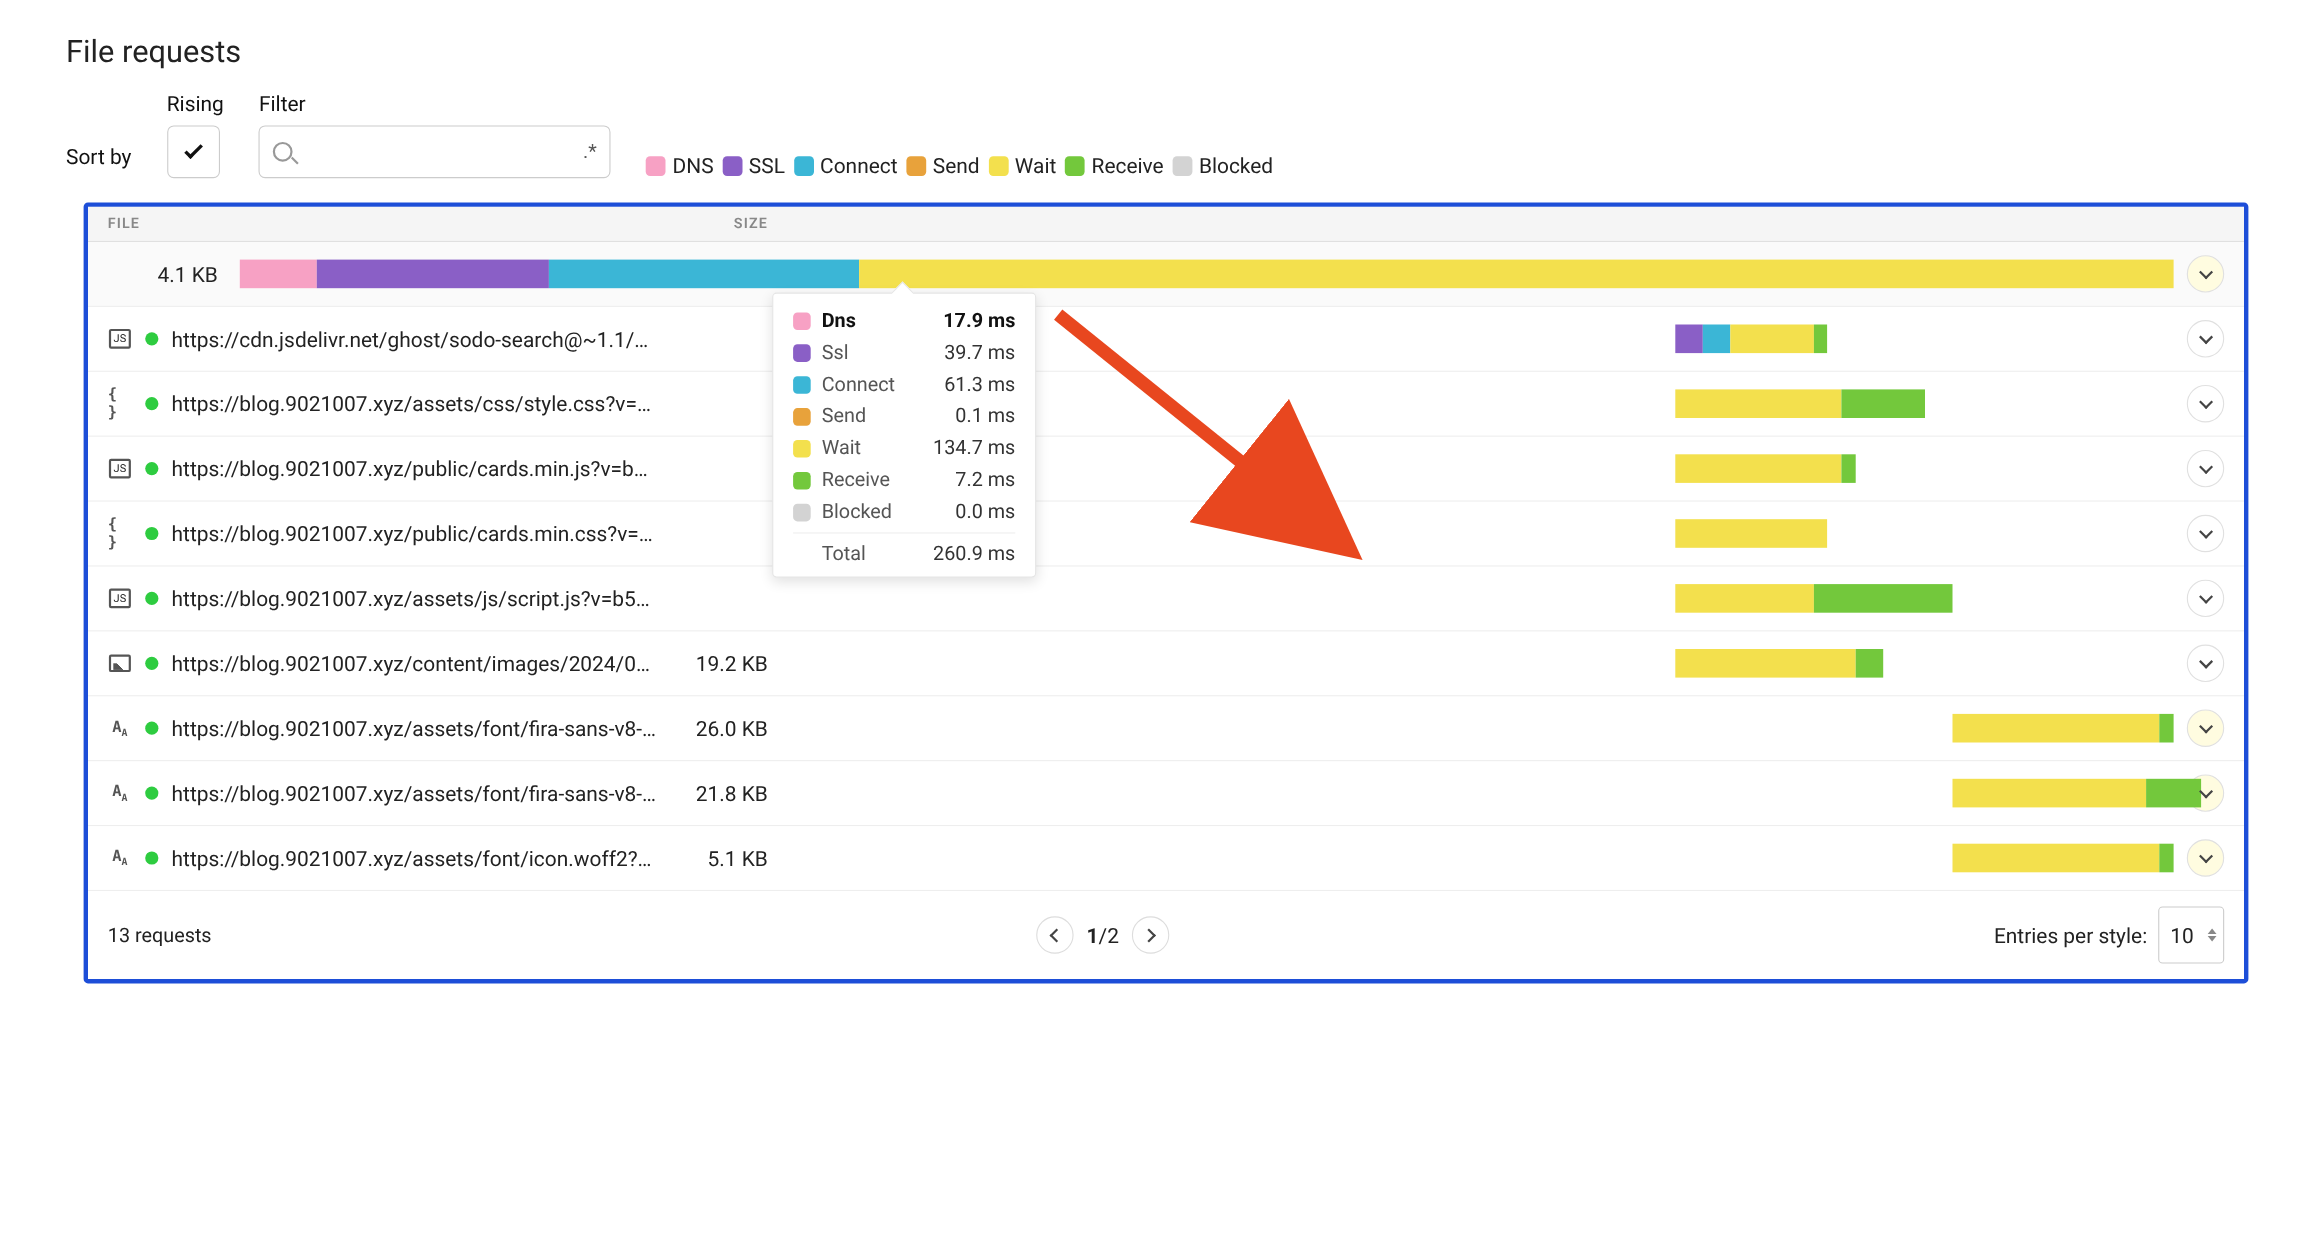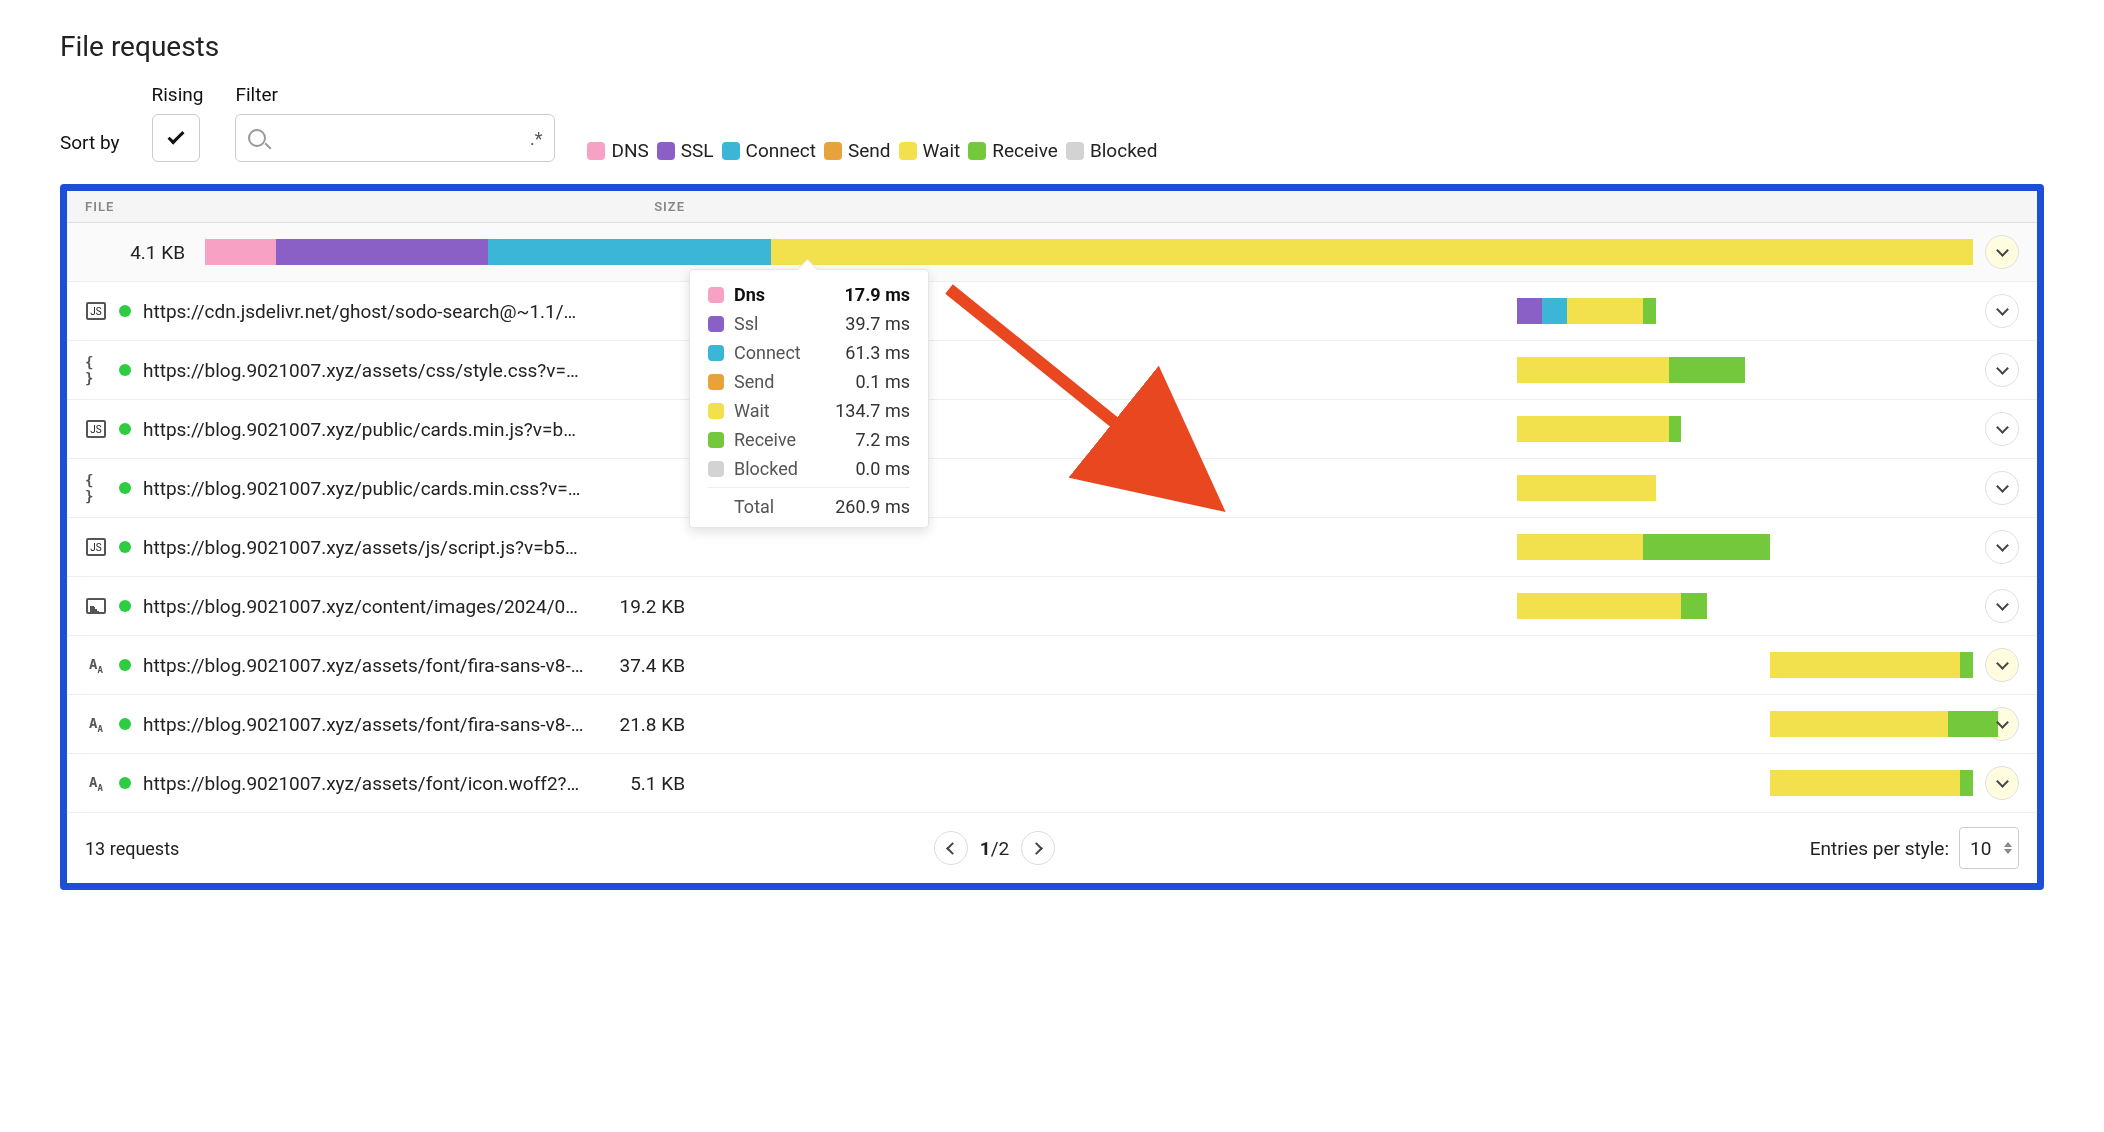--- a/index.html
+++ b/index.html
@@ -13,21 +13,21 @@
   .check-mark { width:16px; height:8px; border-left:3px solid #111; border-bottom:3px solid #111; transform: rotate(-45deg); margin-top:-4px; }
   .filter-box { width:320px; height:48px; border:1px solid #ccc; border-radius:6px; display:flex; align-items:center; padding:0 12px; gap:8px; }
   .search-icon { width:18px; height:18px; border:2px solid #999; border-radius:50%; position:relative; }
   .search-icon::after { content:""; position:absolute; width:8px; height:2px; background:#999; transform: rotate(45deg); left:14px; top:14px; }
   .filter-input { border:none; outline:none; flex:1; font-size:18px; }
   .filter-suffix { color:#555; font-size:18px; }
   .legend-group .swatches { display:flex; gap:8px; flex-wrap:wrap; }
   .swatch { display:flex; align-items:center; gap:6px; font-size:19px; }
   .sq { width:18px; height:18px; border-radius:4px; }
 
-  .table-wrap { border:7px solid #1d4ed8; border-radius:4px; overflow:hidden; position:relative; }
+  .table-wrap { border:4px solid #1d4ed8; border-radius:4px; overflow:hidden; position:relative;margin-left:16px; }
   .thead { background:#f5f5f5; border-bottom:1px solid #e0e0e0; display:flex; padding:8px 18px; font-size:13px; letter-spacing:1px; color:#888; text-transform:uppercase; font-weight:600; }
   .col-file { flex:0 0 500px; }
   .col-size { flex:0 0 120px; text-align:right; padding-right:20px; }
   .col-wf { flex:1; }
 
   .row { display:flex; align-items:center; padding:12px 18px; border-bottom:1px solid #eee; position:relative; min-height:50px; }
   .row:first-child { background:#fafafa; }
   .file-cell { flex:0 0 500px; display:flex; align-items:center; gap:12px; min-width:0; }
   .ft-icon { width:22px; flex:0 0 22px; display:flex; align-items:center; justify-content:center; }
   .status-dot { width:12px; height:12px; border-radius:50%; background:#2ecc40; flex:0 0 12px; }
@@ -52,21 +52,21 @@
   .arrow { position:absolute; z-index:30; pointer-events:none; }
 
   .footer { display:flex; align-items:center; padding:14px 18px; justify-content:space-between; }
   .pager { display:flex; align-items:center; gap:12px; }
   .pg-btn { width:34px; height:34px; border:1px solid #ddd; border-radius:50%; display:flex; align-items:center; justify-content:center; cursor:pointer; background:#fff; }
   .pg-btn .ch-l { width:9px; height:9px; border-left:2px solid #444; border-bottom:2px solid #444; transform:rotate(45deg); margin-left:3px; }
   .pg-btn .ch-r { width:9px; height:9px; border-right:2px solid #444; border-top:2px solid #444; transform:rotate(45deg); margin-right:3px; }
   .page-ind { font-size:19px; }
   .page-ind b { font-weight:700; }
   .epp { display:flex; align-items:center; gap:10px; font-size:19px; }
-  .epp-box { width:60px; height:42px; border:1px solid #ccc; border-radius:4px; display:flex; align-items:center; justify-content:space-between; padding:0 6px 0 10px; }
+  .epp-box { width:60px; height:52px; border:1px solid #ccc; border-radius:4px; display:flex; align-items:center; justify-content:space-between; padding:0 6px 0 10px; }
   .stepper { display:flex; flex-direction:column; gap:2px; }
   .st-up, .st-down { width:0; height:0; border-left:4px solid transparent; border-right:4px solid transparent; }
   .st-up { border-bottom:5px solid #888; }
   .st-down { border-top:5px solid #888; }
 
   
   .ico { font-family: monospace; font-size:14px; font-weight:700; color:#555; }
   .ico-doc { width:18px; height:22px; border:2px solid #555; border-radius:2px; position:relative; }
   .ico-doc::after { content:"/>"; font-size:10px; position:absolute; left:1px; top:3px; color:#555; font-family:monospace; }
   .ico-js { width:20px; height:18px; border:2px solid #555; border-radius:2px; display:flex; align-items:center; justify-content:center; font-size:10px; }
@@ -282,21 +282,21 @@
         </div>
       </div>
       <div class="row">
         <div class="file-cell">
           <span class="ft-icon">
             <span class="ico">A<sub style="font-size:9px">A</sub></span>
           </span>
           <span class="status-dot"></span>
           <span class="url">https://blog.9021007.xyz/assets/font/fira-sans-v8-...</span>
         </div>
-        <div class="size-cell">37.4 KB</div>
+        <div class="size-cell">26.0 KB</div>
         <div class="wf-cell">
           <div class="wf-track">
             <div style="flex: 0 0 84%;"></div>
             <div class="seg c-wait" style="flex: 0 0 15%;"></div>
             <div class="seg c-receive" style="flex: 0 0 1%;"></div>
           </div>
         </div>
         <div class="expand-btn hi">
           <span class="expand-chev"></span>
         </div>

